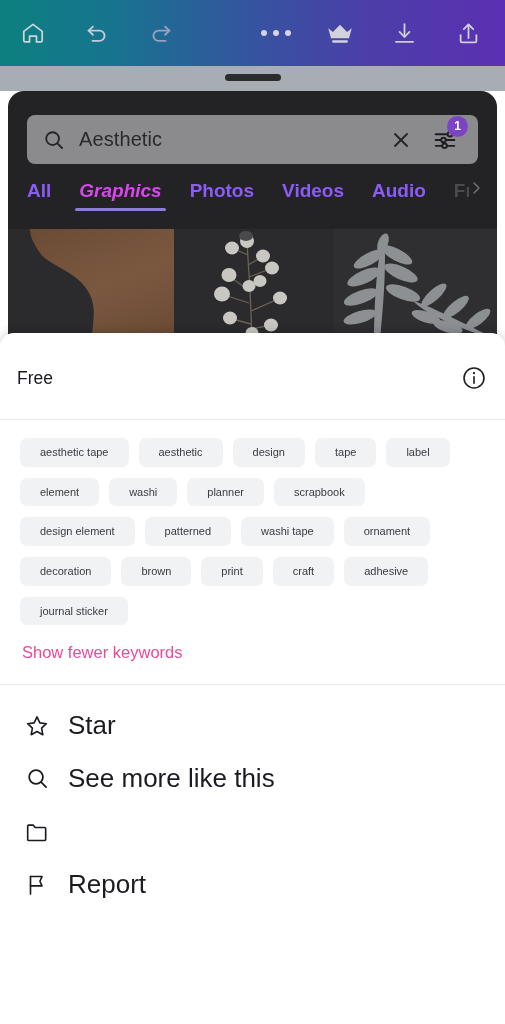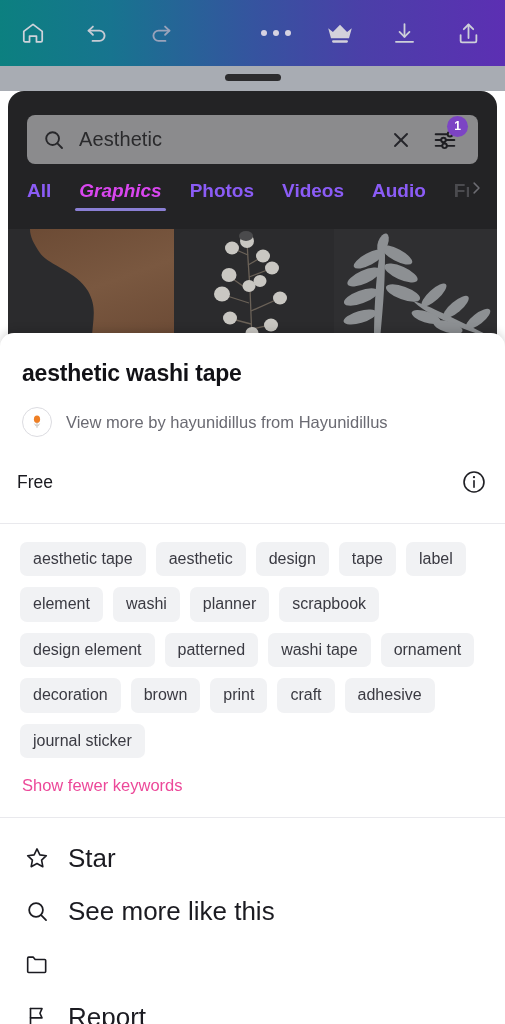--- a/index.html
+++ b/index.html
@@ -102,22 +102,22 @@
     display: flex; align-items: center; justify-content: space-between;
     padding: 0 17px; margin-top: 28px; height: 34px;
   }
   .price { font-size: 17.5px; color: #1a1a1f; }
   .info-ico { width: 28px; height: 28px; display:flex; align-items:center; justify-content:center; }
   .divider { height: 1px; background: #e9e9ed; margin-top: 24px; }
 
   
   .chips { padding: 18px 20px 0 20px; display: flex; flex-wrap: wrap; gap: 11px 10px; }
   .chip {
-    background: #f1f2f4; border-radius: 7px; padding: 8px 13px;
-    font-size: 16px; color: #3a3a42; line-height: 1.15; white-space: nowrap; text-align: center;
+    background: #f1f2f4; border-radius: 7px; padding: 8px 20px;
+    font-size: 11px; color: #3a3a42; line-height: 1.15; white-space: nowrap; text-align: center;
   }
   .showless {
     margin: 18px 0 0 22px; font-size: 16.5px; color: #ec4899; font-weight: 500;
   }
   .divider2 { height: 1px; background: #e9e9ed; margin-top: 22px; }
 
   
   .actions { padding: 14px 0 0 0; }
   .action {
     display: flex; align-items: center; height: 53px; padding: 0 22px; cursor: pointer;
@@ -289,34 +289,20 @@
               <ellipse cx="114" cy="98" rx="15" ry="5.5" transform="rotate(16 114 98)"></ellipse>
             </g>
           </g>
         </svg>
       </div>
     </div>
   </div>
 
   <div class="sheet">
 
-    <div class="sheet-head">
-      <div class="title">aesthetic washi tape</div>
-      <div class="author-row">
-        <span class="avatar">
-          <svg width="18" height="18" viewBox="0 0 24 24">
-            <ellipse cx="12" cy="8.2" rx="4.1" ry="5" fill="#ef7f24"></ellipse>
-            <path d="M11.4 12.5h1.2v7h-1.2z" fill="#b9b3ad"></path>
-            <path d="M8.6 14.2 11 17.4" stroke="#b9b3ad" stroke-width="1.1" fill="none"></path>
-            <path d="M15.4 14.2 13 17.4" stroke="#b9b3ad" stroke-width="1.1" fill="none"></path>
-          </svg>
-        </span>
-        <span class="author-text">View more by hayunidillus from Hayunidillus</span>
-      </div>
-    </div>
 
     <div class="price-row">
       <span class="price">Free</span>
       <span class="info-ico">
         <svg width="26" height="26" viewBox="0 0 24 24" fill="none" stroke="#1f1f24" stroke-width="1.5">
           <circle cx="12" cy="12" r="9.2"></circle>
           <circle cx="12" cy="7.6" r="1.05" fill="#1f1f24" stroke="none"></circle>
           <path d="M12 10.8v6.1" stroke-linecap="round"></path>
         </svg>
       </span>

